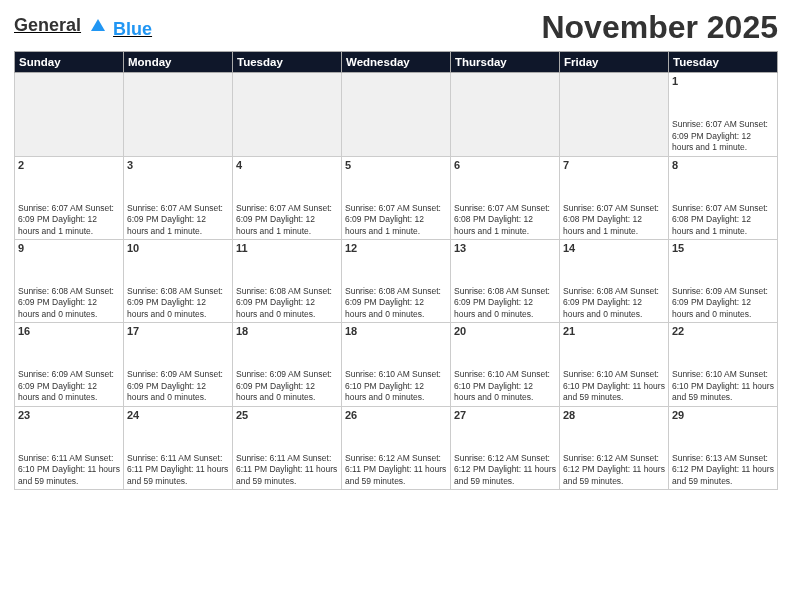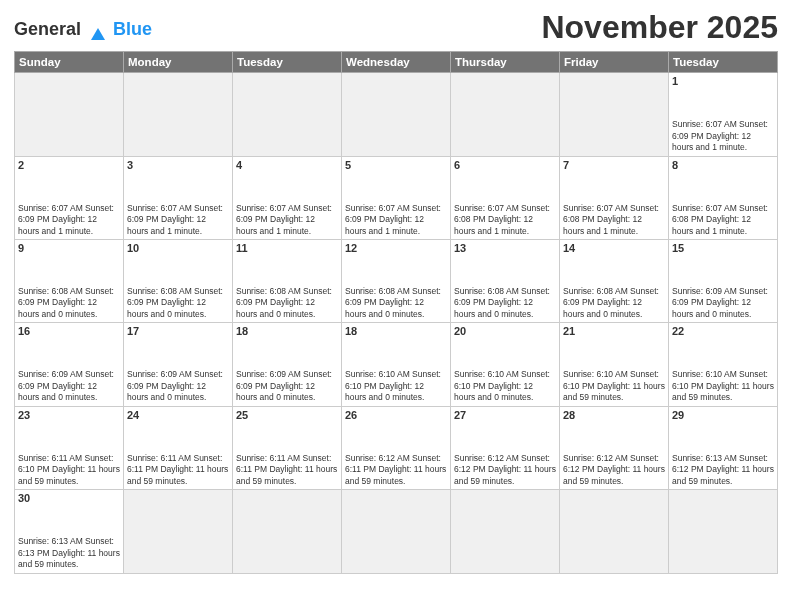--- a/index.html
+++ b/index.html
@@ -22,22 +22,23 @@
       align-items: flex-start;
       margin-bottom: 6px;
     }
     .logo-area {
       display: flex;
       flex-direction: column;
       align-items: flex-start;
     }
     .logo {
       display: flex;
-      align-items: flex-end;
+      align-items: center;
       gap: 8px;
+      text-decoration: underline;
     }
     .logo-text-general {
       font-size: 18px;
       font-weight: bold;
       color: #333;
     }
     .logo-text-blue {
       font-size: 18px;
       font-weight: bold;
       color: #2196f3;
@@ -54,21 +55,21 @@
     .location {
       font-size: 15px;
       color: #555;
     }
     .calendar {
       width: 100%;
       border-collapse: collapse;
       table-layout: fixed;
     }
     .calendar th {
-      background: #737373;
+      background: #0f172a;
       color: #fff;
       font-size: 11.5px;
       font-weight: bold;
       padding: 4px 4px;
       text-align: left;
       border: 1px solid #aaa;
     }
     .calendar td {
       border: 1px solid #ccc;
       vertical-align: top;
@@ -313,29 +314,15 @@
 Sunset: 6:12 PM
 Daylight: 11 hours and 59 minutes.</div>
           </td>
           <td>
             <span class="day-num">29</span>
             <div class="day-info">Sunrise: 6:13 AM
 Sunset: 6:12 PM
 Daylight: 11 hours and 59 minutes.</div>
           </td>
         </tr>
-        <tr>
-          <td class="last-row">
-            <span class="day-num">30</span>
-            <div class="day-info">Sunrise: 6:13 AM
-Sunset: 6:13 PM
-Daylight: 11 hours and 59 minutes.</div>
-          </td>
-          <td class="last-row empty"></td>
-          <td class="last-row empty"></td>
-          <td class="last-row empty"></td>
-          <td class="last-row empty"></td>
-          <td class="last-row empty"></td>
-          <td class="last-row empty"></td>
-        </tr>
       </tbody>
   </table>
 </div>
 
 </body></html>

